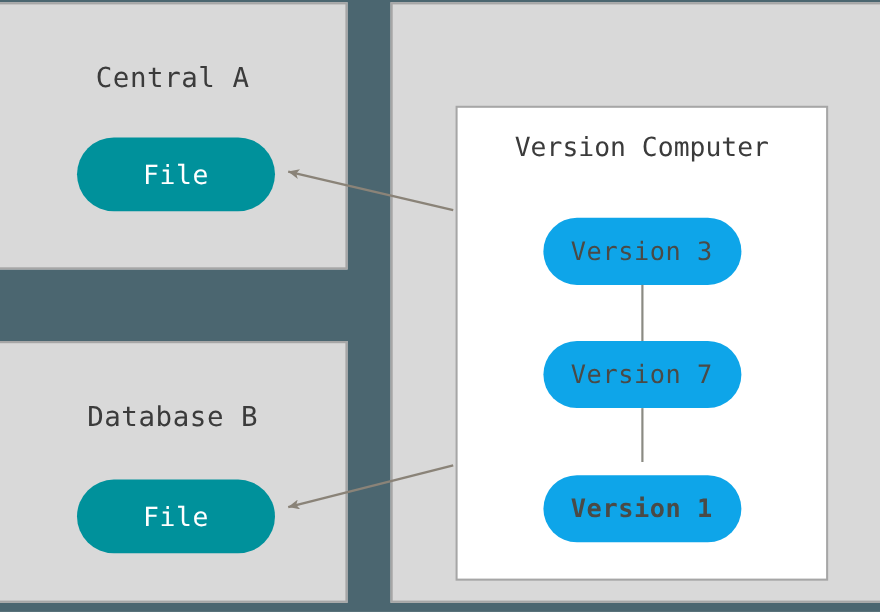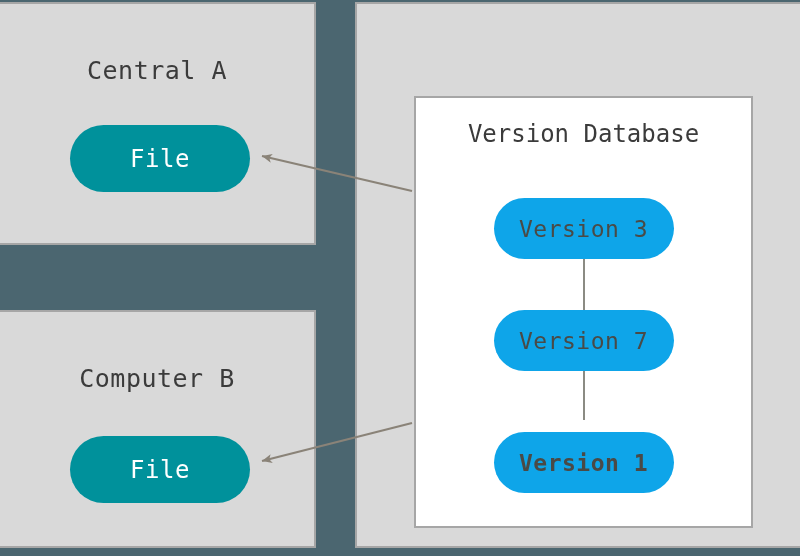--- a/index.html
+++ b/index.html
@@ -125,28 +125,28 @@
 <body>
 
 <div id="canvas">
 
   <div class="panel" id="panel-computer-a">
     <div class="panel-title">Central A</div>
     <div class="file-pill" id="file-a">File</div>
   </div>
 
   <div class="panel" id="panel-computer-b">
-    <div class="panel-title">Computer B</div>
+    <div class="panel-title">Database B</div>
     <div class="file-pill" id="file-b">File</div>
   </div>
 
   <div class="panel" id="panel-server">
 
     <div id="version-database">
-      <div class="db-title">Version Database</div>
+      <div class="db-title">Version Computer</div>
 
       <div class="version-pill" id="version-3">Version 3</div>
 
       <div class="version-link" id="link-3-2"></div>
 
       <div class="version-pill" id="version-2">Version 7</div>
 
       <div class="version-link" id="link-2-1"></div>
 
       <div class="version-pill" id="version-1">Version 1</div>

